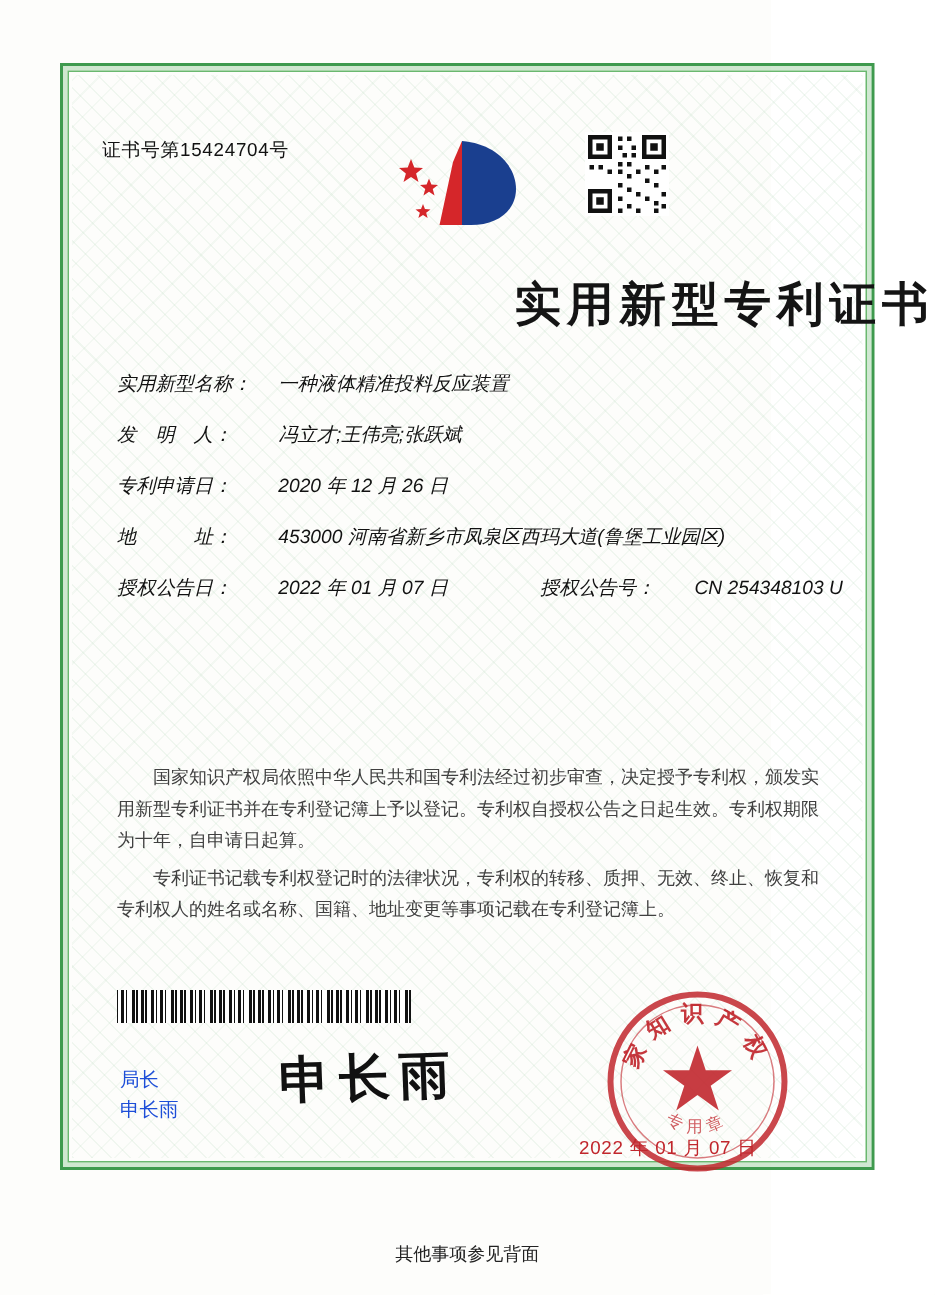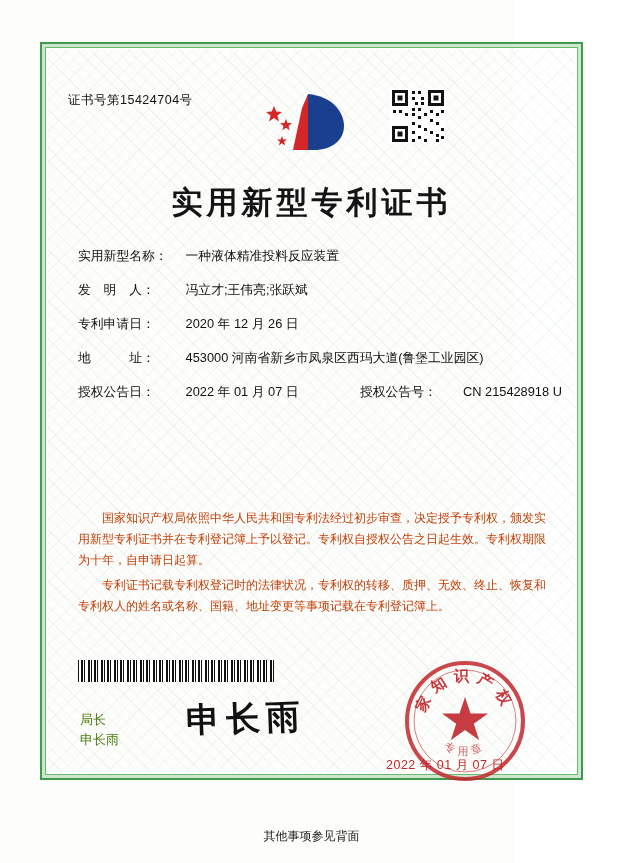--- a/index.html
+++ b/index.html
@@ -92,40 +92,41 @@
     top: 88px;
     width: 56px;
     height: 56px;
   }
 
   .title {
     position: absolute;
     left: 0;
     top: 182px;
     width: 623px;
-    text-align: center;
+    text-align: right;
     font-family: "DejaVu Serif", "Liberation Serif", serif;
     font-size: 31px;
     font-weight: bold;
     letter-spacing: 4px;
     color: #141414;
   }
 
   .fields {
     position: absolute;
     left: 78px;
     top: 248px;
     width: 470px;
   }
   .field-row {
     position: relative;
     height: 34px;
     font-size: 12.8px;
     color: #111;
     white-space: nowrap;
+    font-style: italic;
   }
   .field-label {
     display: inline-block;
     width: 104px;
     vertical-align: top;
   }
   .field-value {
     display: inline-block;
     vertical-align: top;
   }
@@ -140,21 +141,21 @@
     top: 0;
   }
 
   .paragraphs {
     position: absolute;
     left: 78px;
     top: 508px;
     width: 468px;
     font-size: 12px;
     line-height: 21px;
-    color: #c2410c;
+    color: #404040;
     text-align: justify;
   }
   .paragraphs p {
     margin: 0 0 4px 0;
     text-indent: 24px;
   }
 
   .barcode {
     position: absolute;
     left: 78px;
@@ -169,21 +170,21 @@
       #111 10px, #111 12px, #fff 12px, #fff 13px
     );
   }
 
   .signer-label {
     position: absolute;
     left: 80px;
     top: 710px;
     font-size: 13px;
     line-height: 20px;
-    color: #4d7c0f;
+    color: #1d4ed8;
   }
   .signature {
     position: absolute;
     left: 186px;
     top: 696px;
     font-family: "DejaVu Serif", "Liberation Serif", serif;
     font-size: 34px;
     font-weight: bold;
     letter-spacing: 6px;
     color: #111;
@@ -321,21 +322,21 @@
       <span class="field-value">2020 年 12 月 26 日</span>
     </div>
     <div class="field-row">
       <span class="field-label">地　　　址：</span>
       <span class="field-value">453000 河南省新乡市凤泉区西玛大道(鲁堡工业园区)</span>
     </div>
     <div class="field-row">
       <span class="field-label">授权公告日：</span>
       <span class="field-value">2022 年 01 月 07 日</span>
       <span class="field-label2">授权公告号：</span>
-      <span class="field-value2">CN 215428918 U</span>
+      <span class="field-value2">CN 254348103 U</span>
     </div>
   </div>
 
   <div class="paragraphs">
     <p>国家知识产权局依照中华人民共和国专利法经过初步审查，决定授予专利权，颁发实用新型专利证书并在专利登记簿上予以登记。专利权自授权公告之日起生效。专利权期限为十年，自申请日起算。</p>
     <p>专利证书记载专利权登记时的法律状况，专利权的转移、质押、无效、终止、恢复和专利权人的姓名或名称、国籍、地址变更等事项记载在专利登记簿上。</p>
   </div>
 
   <div class="barcode"></div>
 

